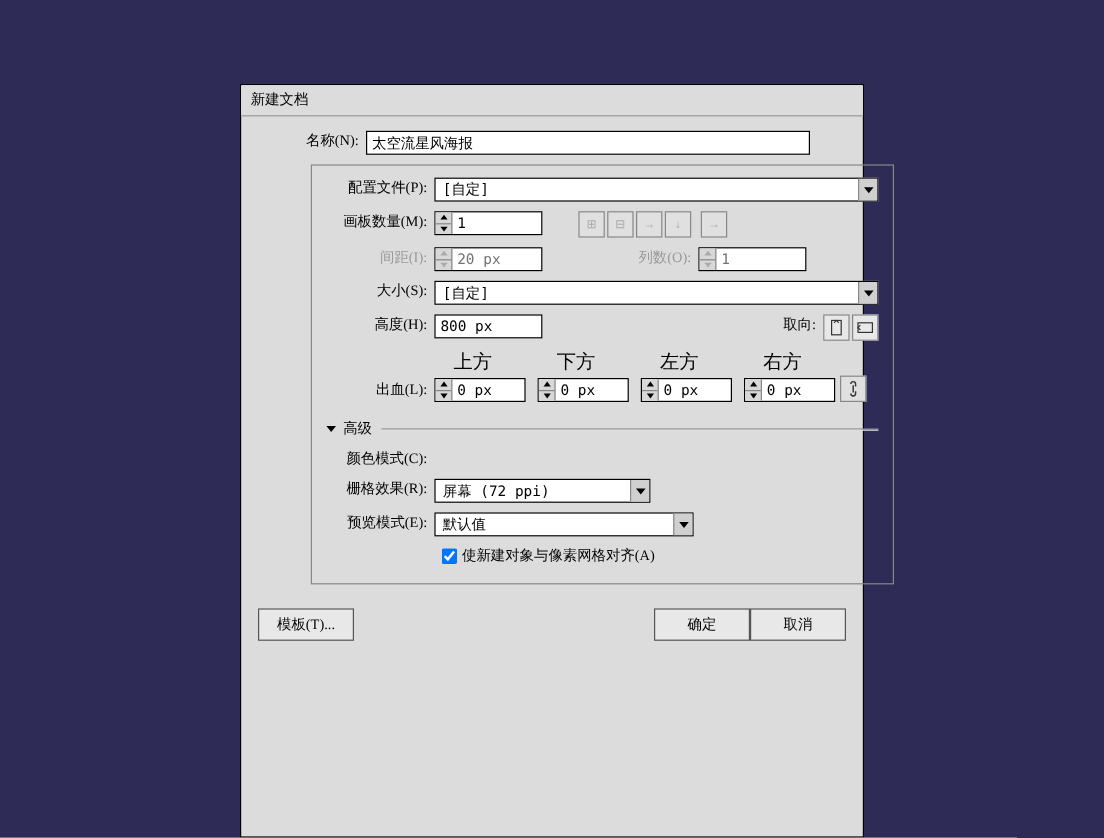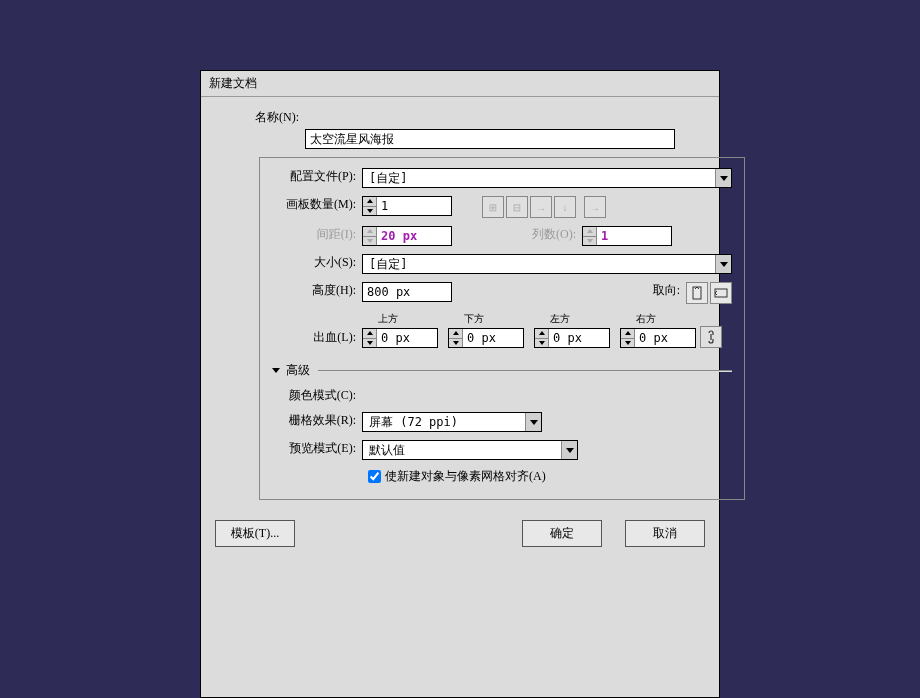--- a/index.html
+++ b/index.html
@@ -51,21 +51,20 @@
   font-size: 12px;
   padding: 2px 4px;
   height: 20px;
   background: #fff;
   border: 1px solid #000;
 }
 .name-input {
   width: 370px;
   border: 2px solid #1a3a7a;
   background: #fff;
-  margin-top: 20px;
 }
 .dropdown {
   display: flex;
   align-items: center;
   border: 1px solid #000;
   background: #fff;
   height: 20px;
 }
 .dropdown .ddtext {
   flex: 1;
@@ -99,38 +98,38 @@
   flex-direction: column;
   border-right: 1px solid #888;
   background: #d8d8d8;
 }
 .spinbtns div { flex:1; display:flex; align-items:center; justify-content:center; }
 .spinbtns div:first-child { border-bottom:1px solid #888; }
 .spinbtns .up::after { content:""; border-left:3px solid transparent; border-right:3px solid transparent; border-bottom:4px solid #000; }
 .spinbtns .dn::after { content:""; border-left:3px solid transparent; border-right:3px solid transparent; border-top:4px solid #000; }
 .spinner .sval { padding: 2px 4px; font-family: monospace; min-width: 50px; }
 .disabled { color: #999; }
-.disabled .spinner, .disabled .sval { color:#a21caf;font-weight:bold; }
+.disabled .spinner, .disabled .sval { color:#737373; }
 .disabled .spinbtns .up::after { border-bottom-color:#aaa; }
 .disabled .spinbtns .dn::after { border-top-color:#aaa; }
 .iconbtn {
   width: 22px; height: 22px;
   border: 1px solid #888;
   background: #e0e0e0;
   margin-right: 2px;
   display: inline-flex;
   align-items: center;
   justify-content: center;
   font-size: 10px;
   color: #555;
 }
 .iconbtn.disabled { color: #aaa; }
 .bleed-group { display:flex; gap:10px; }
 .bleed-item { display:flex; flex-direction:column; }
-.bleed-item .bl-label { font-size:10px; margin-bottom:2px; padding-left:16px; }
+.bleed-item .bl-label { font-size:16px; margin-bottom:2px; padding-left:16px; }
 .link-btn {
   width: 22px; height: 22px;
   border: 1px solid #888;
   background: #e0e0e0;
   display:flex; align-items:center; justify-content:center;
   margin-left: 4px;
   margin-top: 14px;
 }
 .section-toggle {
   display: flex;
@@ -149,21 +148,21 @@
   border-top: 1px solid #888;
   border-bottom: 1px solid #ddd;
   margin-left: 8px;
   height: 0;
 }
 .checkbox-row { display:flex; align-items:center; margin-top:6px; margin-left:96px; }
 .checkbox-row input { margin-right:4px; }
 .footer {
   display: flex;
   padding: 10px 14px 14px 14px;
-  gap: 23px;
+  gap: 0;
 }
 .btn {
   border: 1px solid #555;
   background: #e8e8e8;
   padding: 4px 0;
   width: 80px;
   text-align: center;
   cursor: pointer;
 }
 .spacer { flex:1; }

